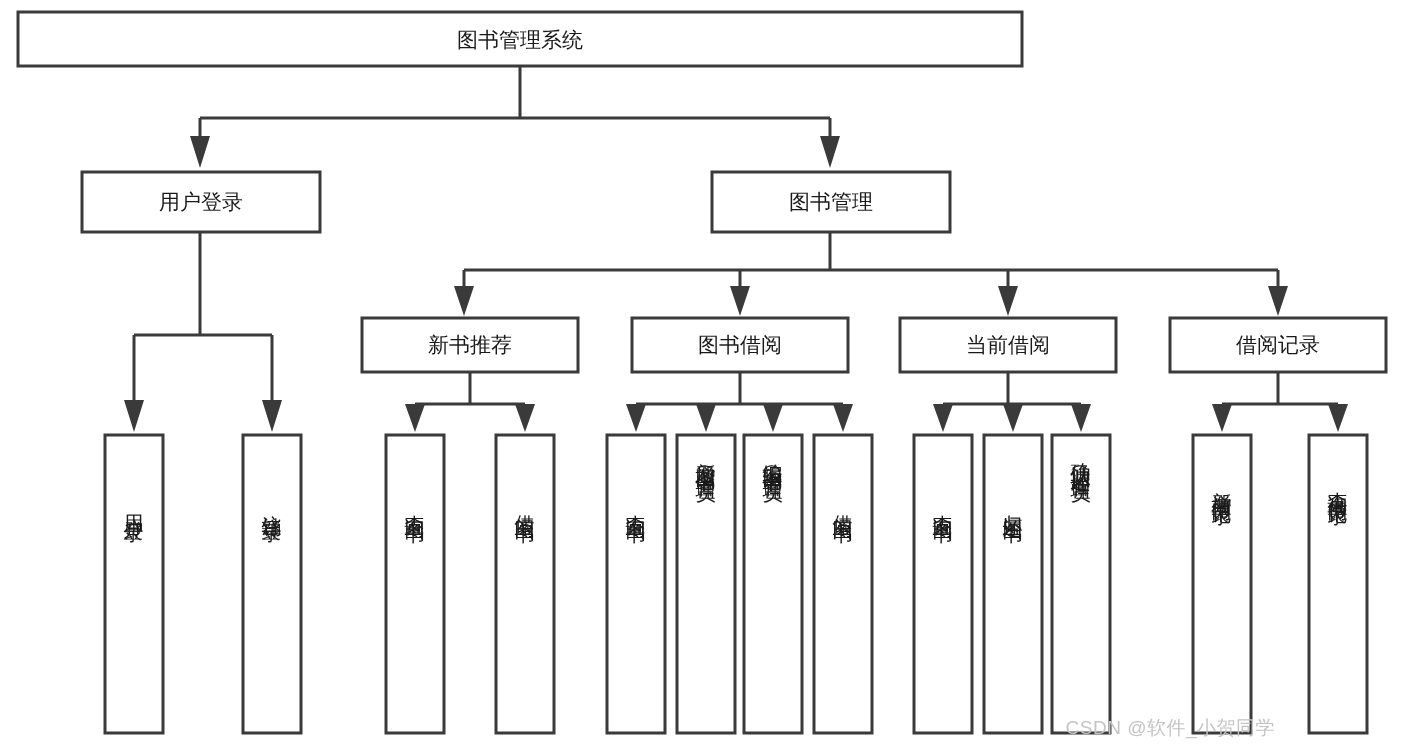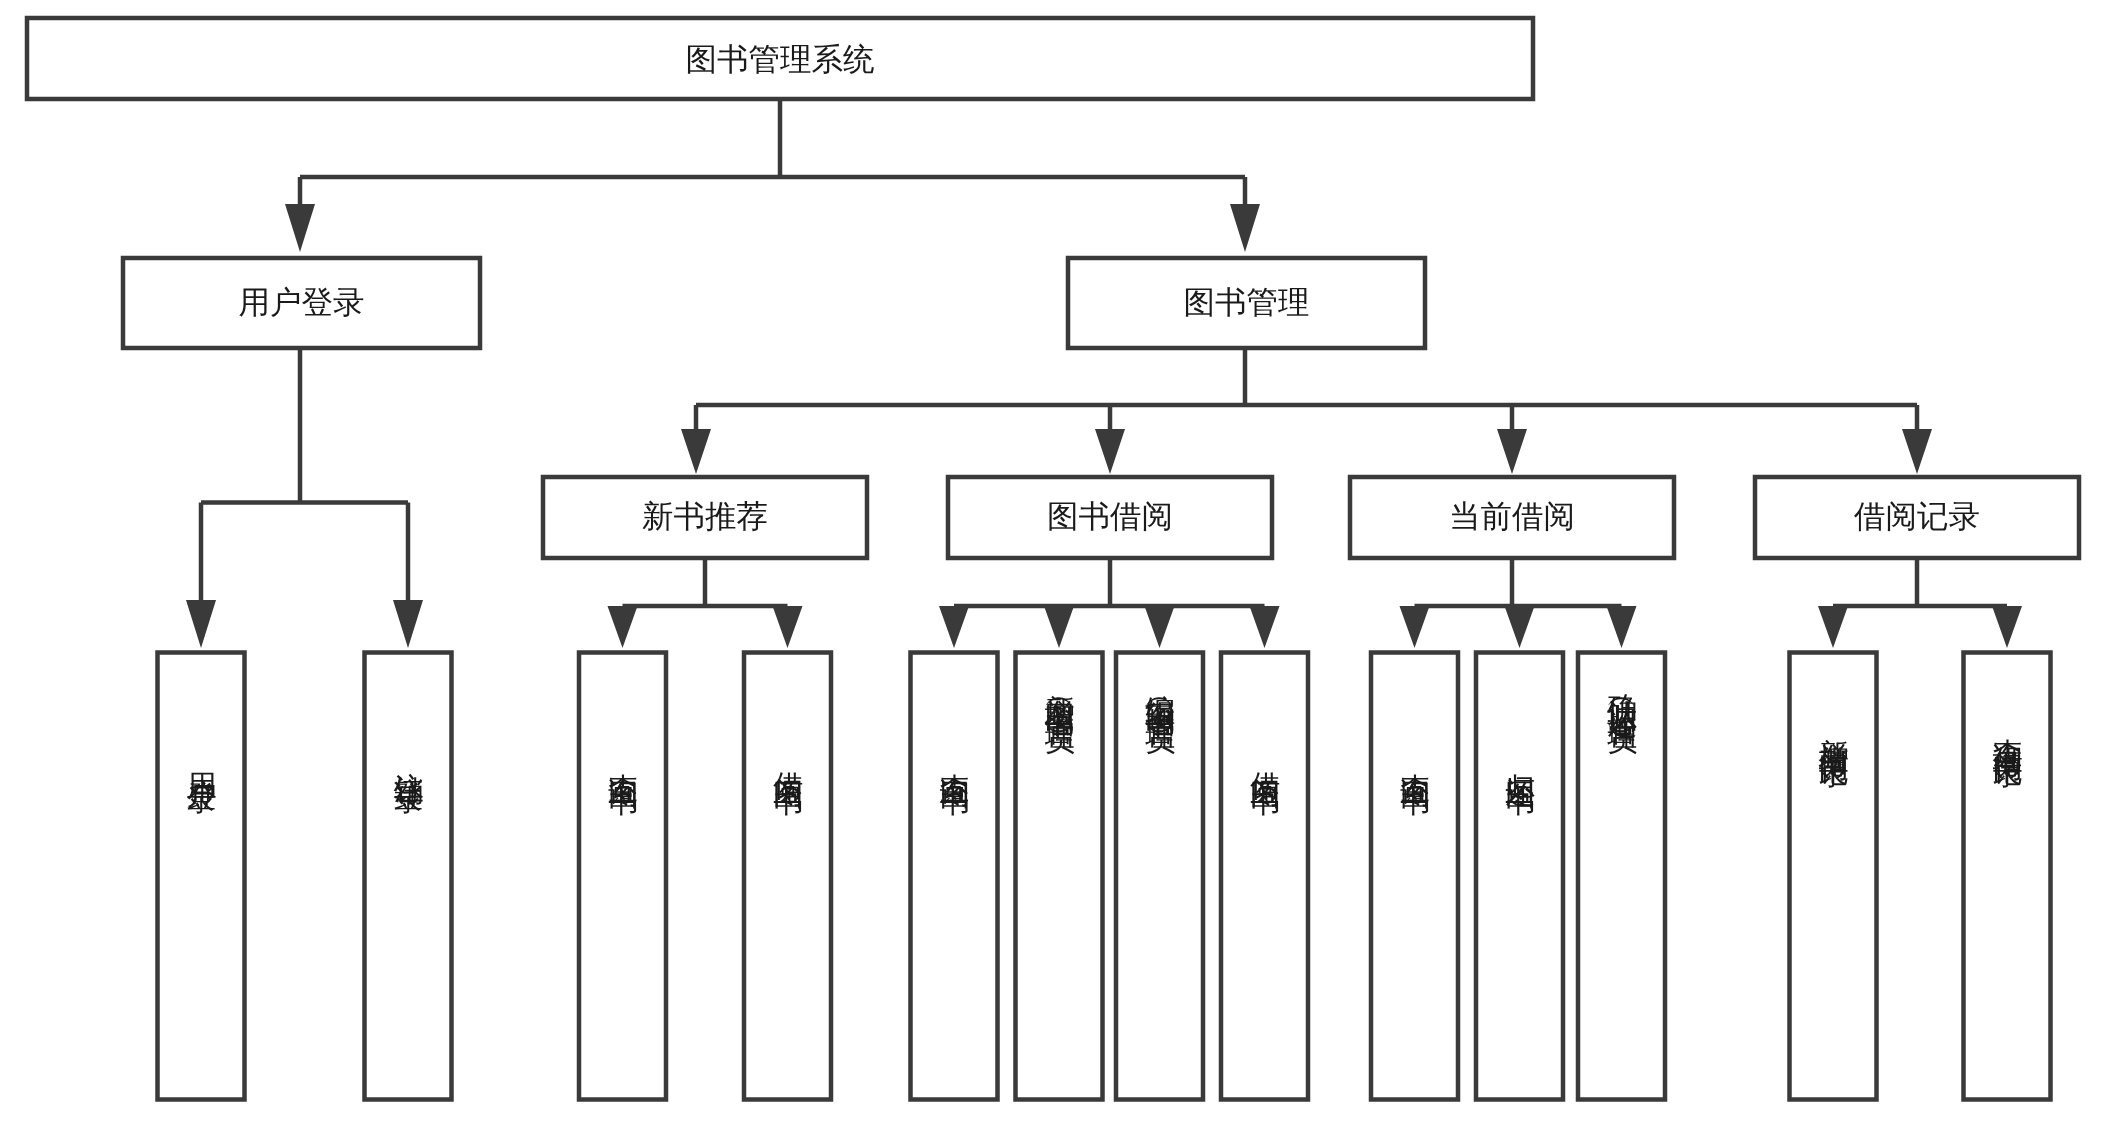--- a/index.html
+++ b/index.html
@@ -222,13 +222,14 @@
       <rect class="node-rect" x="1193" y="435" width="58" height="298"></rect>
       <text class="node-label-v" x="1222" y="485" text-anchor="middle">新增借阅记录</text>
     </g>
     <g>
       <rect class="node-rect" x="1309" y="435" width="58" height="298"></rect>
       <text class="node-label-v" x="1338" y="485" text-anchor="middle">查询借阅记录</text>
     </g>
 
   </svg>
 
+  <div class="watermark">CSDN @软件_小贺同学</div>
 </div>
 
 </body></html>

